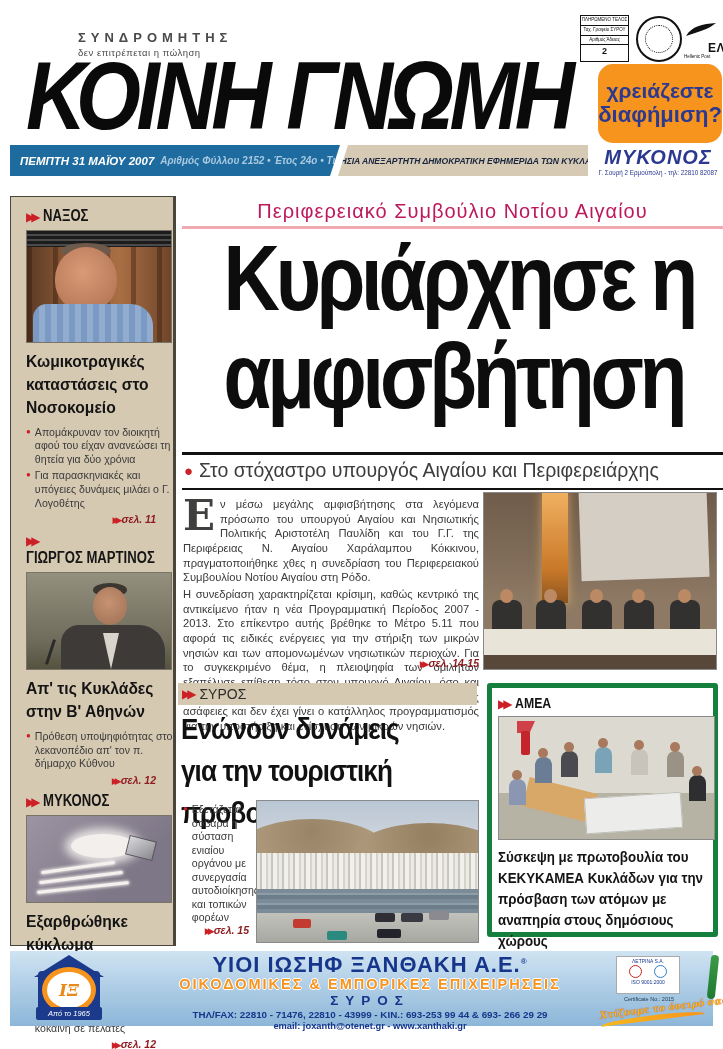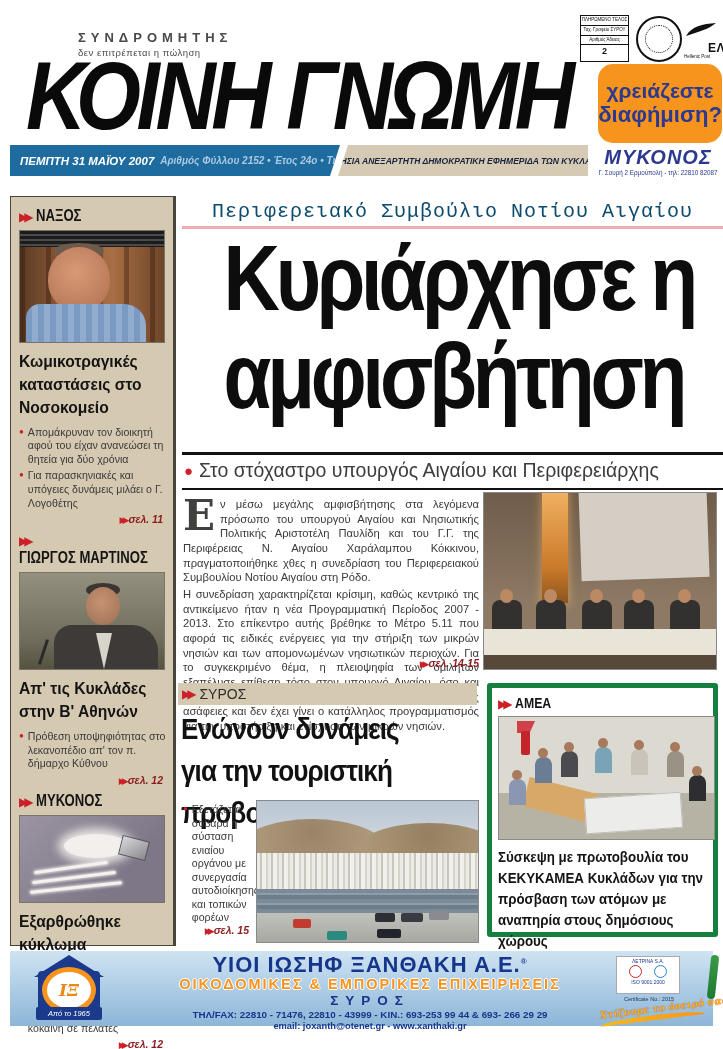--- a/index.html
+++ b/index.html
@@ -42,21 +42,21 @@
            display:flex;align-items:center;padding-left:10px;box-sizing:border-box;}
   .datebar .d{color:#fff;font-weight:bold;font-size:11.5px;font-style:italic;margin-right:6px;white-space:nowrap;}
   .datebar .i{color:#a9c9e0;font-weight:bold;font-size:10px;font-style:italic;white-space:nowrap;}
   .tagbar{left:338px;top:145px;width:250px;height:31px;background:#d6cab4;
           clip-path:polygon(10px 0,100% 0,100% 100%,0 100%);
           display:flex;align-items:center;justify-content:center;}
   .tagbar .t{color:#18253f;font-weight:bold;font-size:9.3px;font-style:italic;transform:scaleX(.92);white-space:nowrap;}
 
   
   .sidebar{left:10px;top:196px;width:166px;height:750px;background:#d6c9b2;
-           border:1.5px solid #4a453c;border-right:3px solid #4a453c;box-sizing:border-box;padding:7px 8px;}
+           border:1.5px solid #4a453c;border-right:3px solid #4a453c;box-sizing:border-box;padding:7px 15px;}
   .sechead{margin:3px 0 5px 0;}
   .chev{color:#cc2027;font-size:12px;letter-spacing:-4px;margin-right:7px;}
   .sechead .lbl{font-weight:900;font-size:16px;color:#151515;display:inline-block;
                 transform:scaleX(.82);transform-origin:left center;white-space:nowrap;letter-spacing:0;}
   .sphoto{width:146px;position:relative;overflow:hidden;border:1px solid #7a7468;box-sizing:border-box;}
   .shl{font-weight:900;font-size:17px;line-height:1.35;color:#141414;margin:8px 0 6px 0;
        transform:scaleX(.92);transform-origin:left top;width:158px;}
   .sbul{display:flex;font-size:10.6px;line-height:1.28;color:#3a3a3a;margin:3px 0;width:150px;}
   .sbul .dot{color:#cc2027;font-size:8px;margin:1px 4px 0 0;}
   .pageref{text-align:right;font-size:10.5px;font-style:italic;color:#8c1b1f;font-weight:bold;margin:2px 2px 6px 0;}
@@ -83,21 +83,21 @@
   .ph-mart .mic{position:absolute;left:22px;bottom:4px;width:3px;height:26px;background:#2a2a2a;transform:rotate(18deg);}
   .ph-myko{height:88px;background:linear-gradient(135deg,#9c94a2,#7e7787 70%);}
   .ph-myko .pile{position:absolute;left:44px;top:18px;width:64px;height:24px;border-radius:50%;
      background:#f2efec;box-shadow:0 0 10px 6px rgba(245,242,238,.85);}
   .ph-myko .razor{position:absolute;right:16px;top:22px;width:26px;height:18px;transform:rotate(14deg);
      background:linear-gradient(135deg,#d8d8dc,#88888e);border:1px solid #55555c;}
   .ph-myko .line{position:absolute;height:3px;background:#f4f1ee;border-radius:2px;box-shadow:0 0 3px 1px rgba(244,241,238,.8);}
 
   
   .kicker{left:182px;top:200px;width:541px;text-align:center;}
-  .kicker .t{font-family:Liberation Mono, monospace;font-size:20px;color:#0c4a6e;letter-spacing:1px;white-space:nowrap;}
+  .kicker .t{font-family:Liberation Sans, sans-serif;font-size:20px;color:#be185d;letter-spacing:1px;white-space:nowrap;}
   .kickrule{left:182px;top:226px;width:541px;height:2.5px;background:#f0aab2;}
   .bighl{left:180px;top:230px;width:543px;text-align:center;}
   .bighl .ln{font-weight:900;font-size:93px;letter-spacing:-5px;color:#0d0d0d;line-height:1.05;
              transform:scaleX(.84);transform-origin:center top;white-space:nowrap;}
   .rule1{left:182px;top:452px;width:541px;height:3px;background:#111;}
   .subhead{left:182px;top:458px;width:541px;display:flex;align-items:center;}
   .subhead .dot{color:#cc2027;font-size:15px;margin:0 6px 0 2px;}
   .subhead .t{font-size:20.5px;color:#3c3c3c;white-space:nowrap;transform:scaleX(.95);transform-origin:left center;}
   .rule2{left:182px;top:488px;width:541px;height:2px;background:#111;}
 

